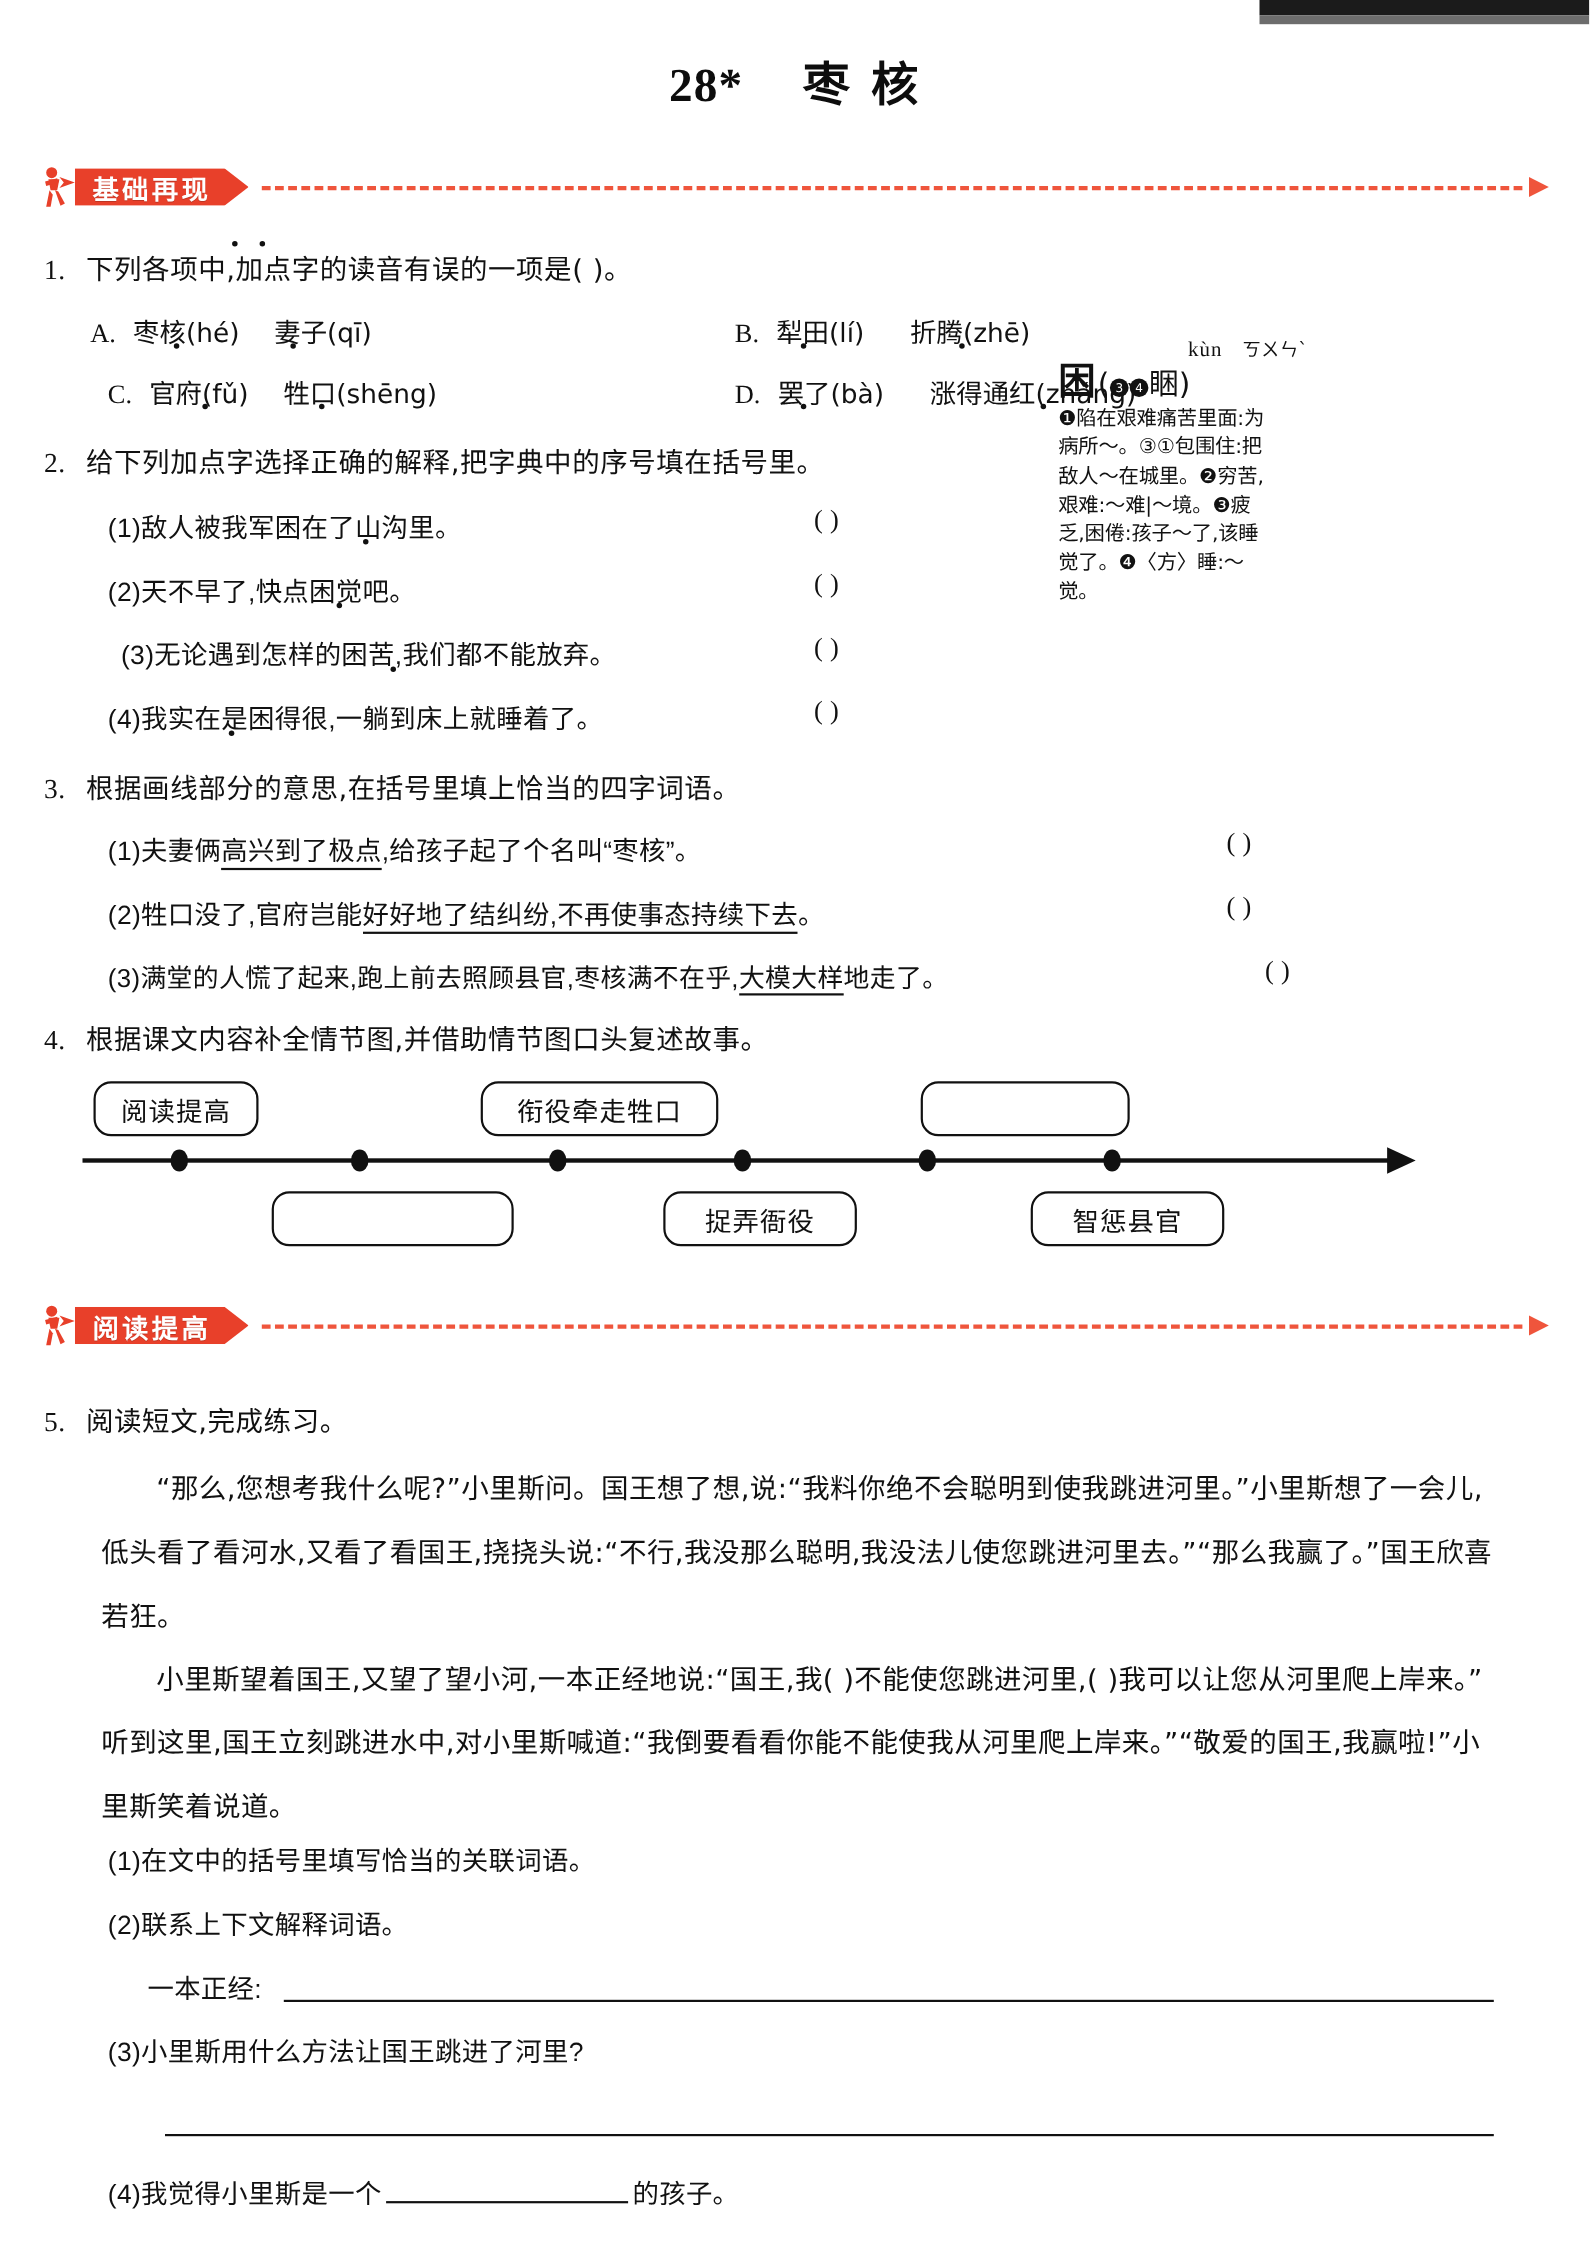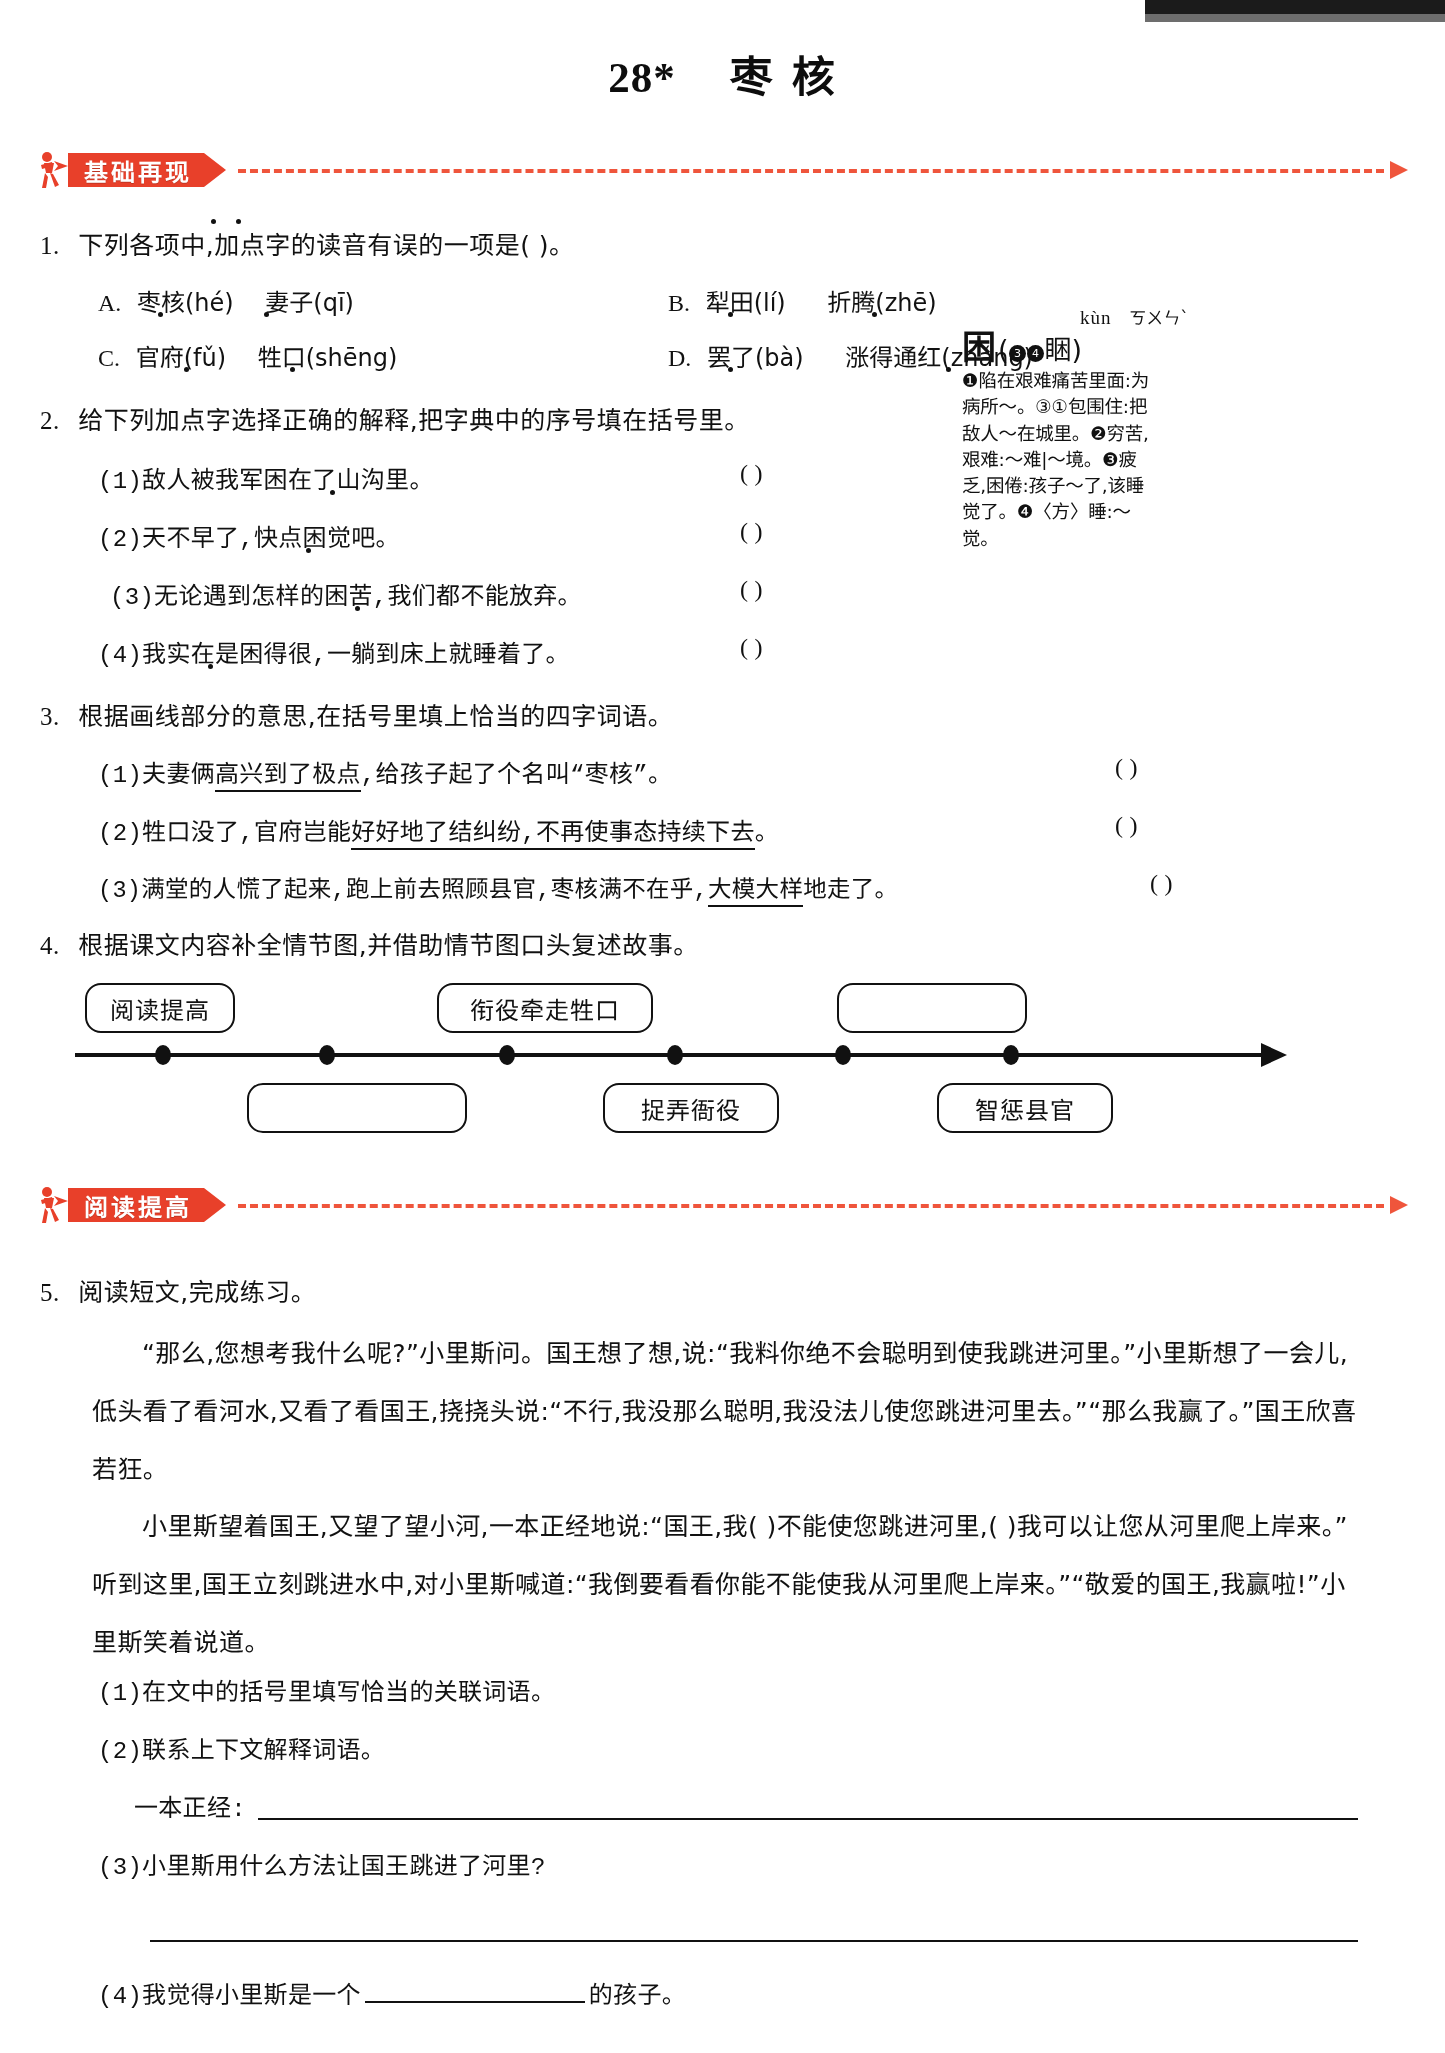--- a/index.html
+++ b/index.html
@@ -106,21 +106,21 @@
     color: #111;
     white-space: nowrap;
     letter-spacing: .5px;
   }
   .q-num {
     font-family: "Liberation Serif", serif;
     font-size: 25px;
   }
   .body-line {
     position: absolute;
-    font-family: Liberation Mono, monospace;
+    font-family: Liberation Sans, sans-serif;
     font-size: 24px;
     color: #111;
     white-space: nowrap;
     letter-spacing: .3px;
   }
   .opt {
     position: absolute;
     font-family: "DejaVu Sans", sans-serif;
     font-size: 24px;
     white-space: nowrap;
@@ -298,21 +298,21 @@
     <div class="banner-arrow"></div>
   </div>
 
   <div class="q" style="top:225px; left:40px;">
     <span class="q-num latin">1.</span>
     <span style="margin-left:10px">下列各项中,加点字的读音有误的一项是(          )。</span>
   </div>
   <span class="dotmark" style="left:211px; top:219px;"></span>
   <span class="dotmark" style="left:236px; top:219px;"></span>
 
-  <div class="opt" style="top:283px; left:98px;">
+  <div class="opt" style="top:283px; left:82px;">
     <span class="latin">A.</span>
     <span style="margin-left:8px">枣核(hé)</span>
     <span style="margin-left:24px">妻子(qī)</span>
   </div>
   <span class="dotmark" style="left:158px; top:312px;"></span>
   <span class="dotmark" style="left:264px; top:312px;"></span>
 
   <div class="opt" style="top:283px; left:668px;">
     <span class="latin">B.</span>
     <span style="margin-left:8px">犁田(lí)</span>

